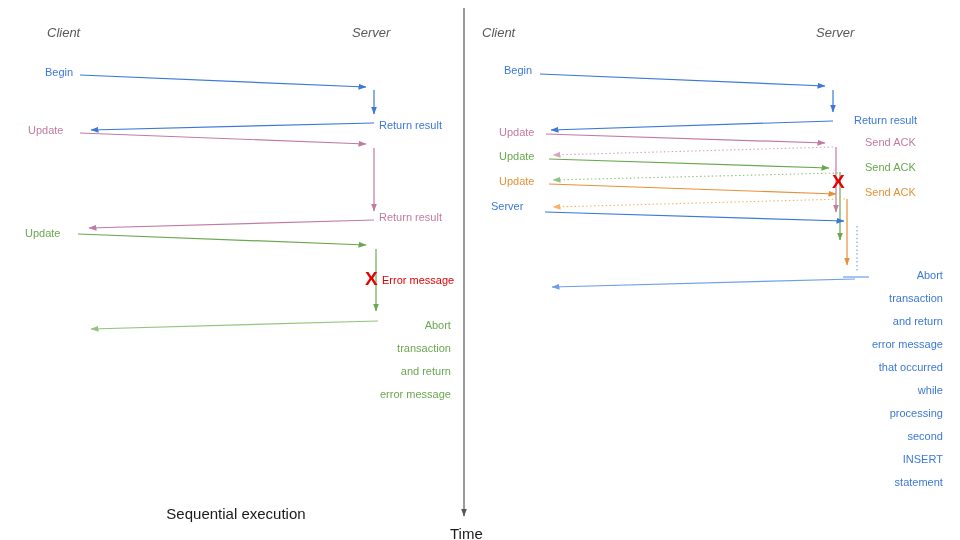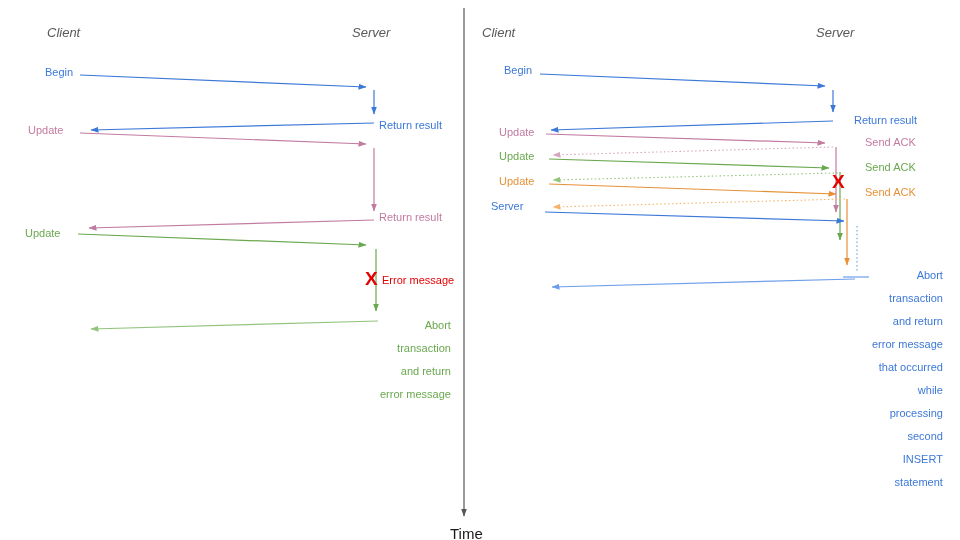--- a/index.html
+++ b/index.html
@@ -126,20 +126,21 @@
   <div class="lbl blue" style="left:379px;top:119px;">Return result</div>
   <div class="lbl pink" style="left:28px;top:124px;">Update</div>
   <div class="lbl pink" style="left:379px;top:211px;">Return result</div>
   <div class="lbl green" style="left:25px;top:227px;">Update</div>
   <div class="xmark" style="left:365px;top:271px;">X</div>
   <div class="lbl red" style="left:382px;top:274px;">Error message</div>
   <div class="lbl green wrapped" style="left:380px;top:314px;">Abort
 transaction
 and return
 error message</div>
+  <div class="ptitle" style="left:136px;top:505px;">Sequential execution</div>
 
   <div class="hdr" style="left:482px;top:25px;">Client</div>
   <div class="hdr" style="left:816px;top:25px;">Server</div>
   <div class="lbl blue" style="left:504px;top:64px;">Begin</div>
   <div class="lbl blue" style="left:854px;top:114px;">Return result</div>
   <div class="lbl pink" style="left:499px;top:126px;">Update</div>
   <div class="lbl pink" style="left:865px;top:136px;">Send ACK</div>
   <div class="lbl green" style="left:499px;top:150px;">Update</div>
   <div class="lbl green" style="left:865px;top:161px;">Send ACK</div>
   <div class="lbl orange" style="left:499px;top:175px;">Update</div>

